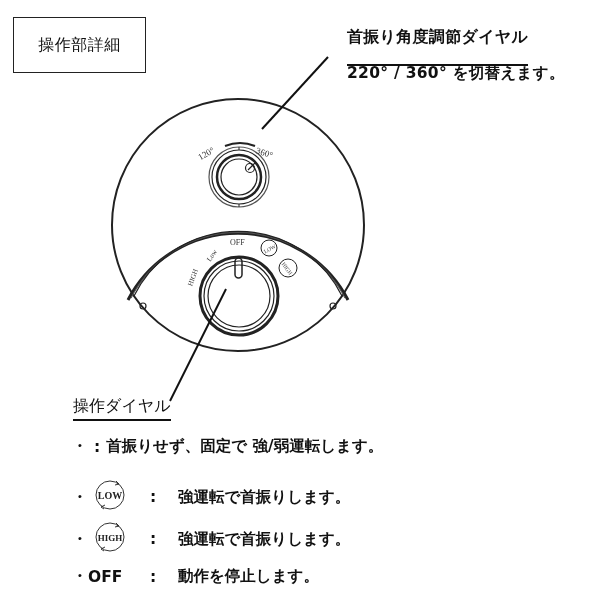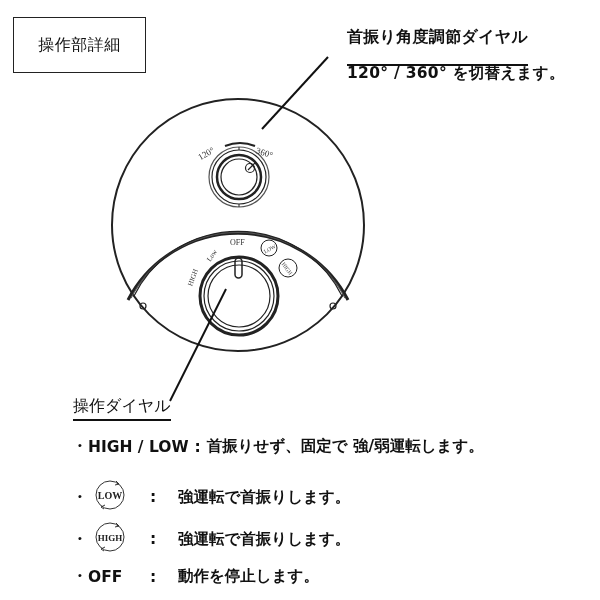--- a/index.html
+++ b/index.html
@@ -23,21 +23,21 @@
   .diagram { position:absolute; left:0; top:0; }
 </style>
 </head>
 <body>
 
 <div class="title-box">
   <span>操作部詳細</span>
 </div>
 
 <div class="callout-title">首振り角度調節ダイヤル</div>
-<div class="callout-sub">120° / 360° を切替えます。</div>
+<div class="callout-sub">220° / 360° を切替えます。</div>
 
 <svg class="diagram" width="600" height="600" viewBox="0 0 600 600">
 
   <g fill="none" stroke="#222">
     <circle cx="238" cy="225" r="126" stroke-width="2"></circle>
     <path d="M 128 300 A 124 124 0 0 1 348 300" stroke-width="3"></path>
     <path d="M 131 298 A 120 120 0 0 1 345 298" stroke-width="1.2" stroke="#555"></path>
     <path d="M 134 296 A 116 116 0 0 1 342 296" stroke-width="1.2"></path>
     <circle cx="143" cy="306" r="3" stroke-width="1.2"></circle>
     <circle cx="333" cy="306" r="3" stroke-width="1.2"></circle>
@@ -72,21 +72,20 @@
   <text x="281" y="271" font-size="5.5" font-family="'Liberation Serif',serif" fill="#333" transform="rotate(55 288 268)">HIGH</text>
 
   <line x1="328" y1="57" x2="262" y2="129" stroke="#111" stroke-width="2"></line>
   <line x1="226" y1="289" x2="170" y2="401" stroke="#111" stroke-width="2"></line>
 </svg>
 
 <div class="section-title">操作ダイヤル</div>
 
 <div class="line-item" style="top:436px;">
   <span class="bullet">・</span>
-  <span>HIGH / LOW</span>
   <span style="margin:0 6px;">:</span>
   <span class="desc">首振りせず、固定で 強/弱運転します。</span>
 </div>
 
 <div class="line-item" style="top:478px;">
   <span class="bullet">・</span>
   <span class="badge-icon">
     <svg width="50" height="38" viewBox="0 0 50 38">
       <ellipse cx="22" cy="17" rx="14" ry="14" fill="none" stroke="#333" stroke-width="1"></ellipse>
       <path d="M 28 3 l 3 3 l -4 1" fill="none" stroke="#333" stroke-width="1"></path>

